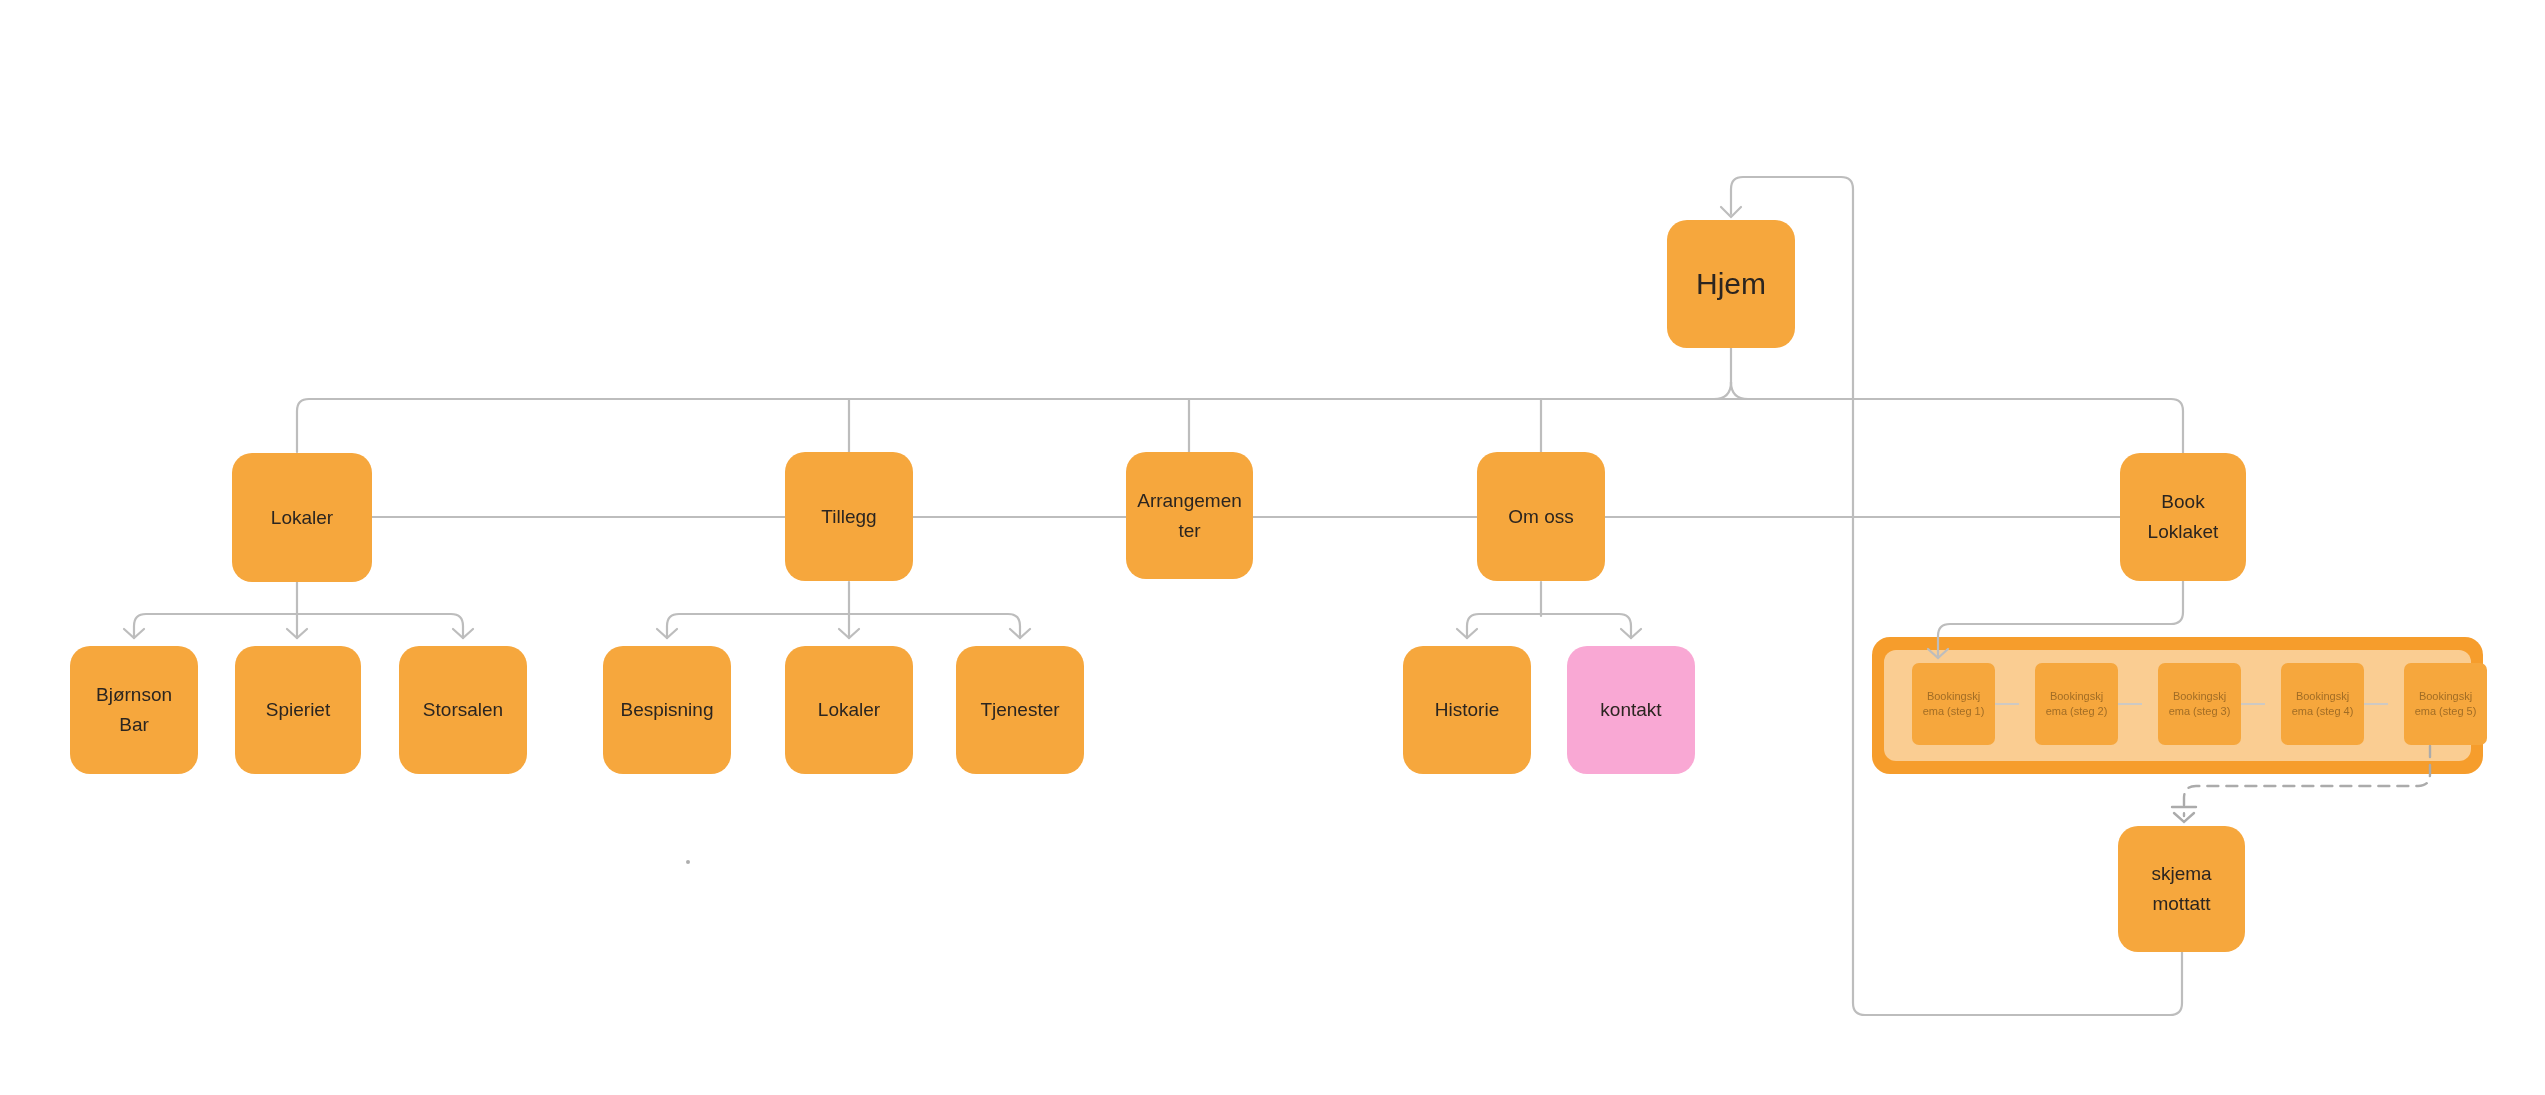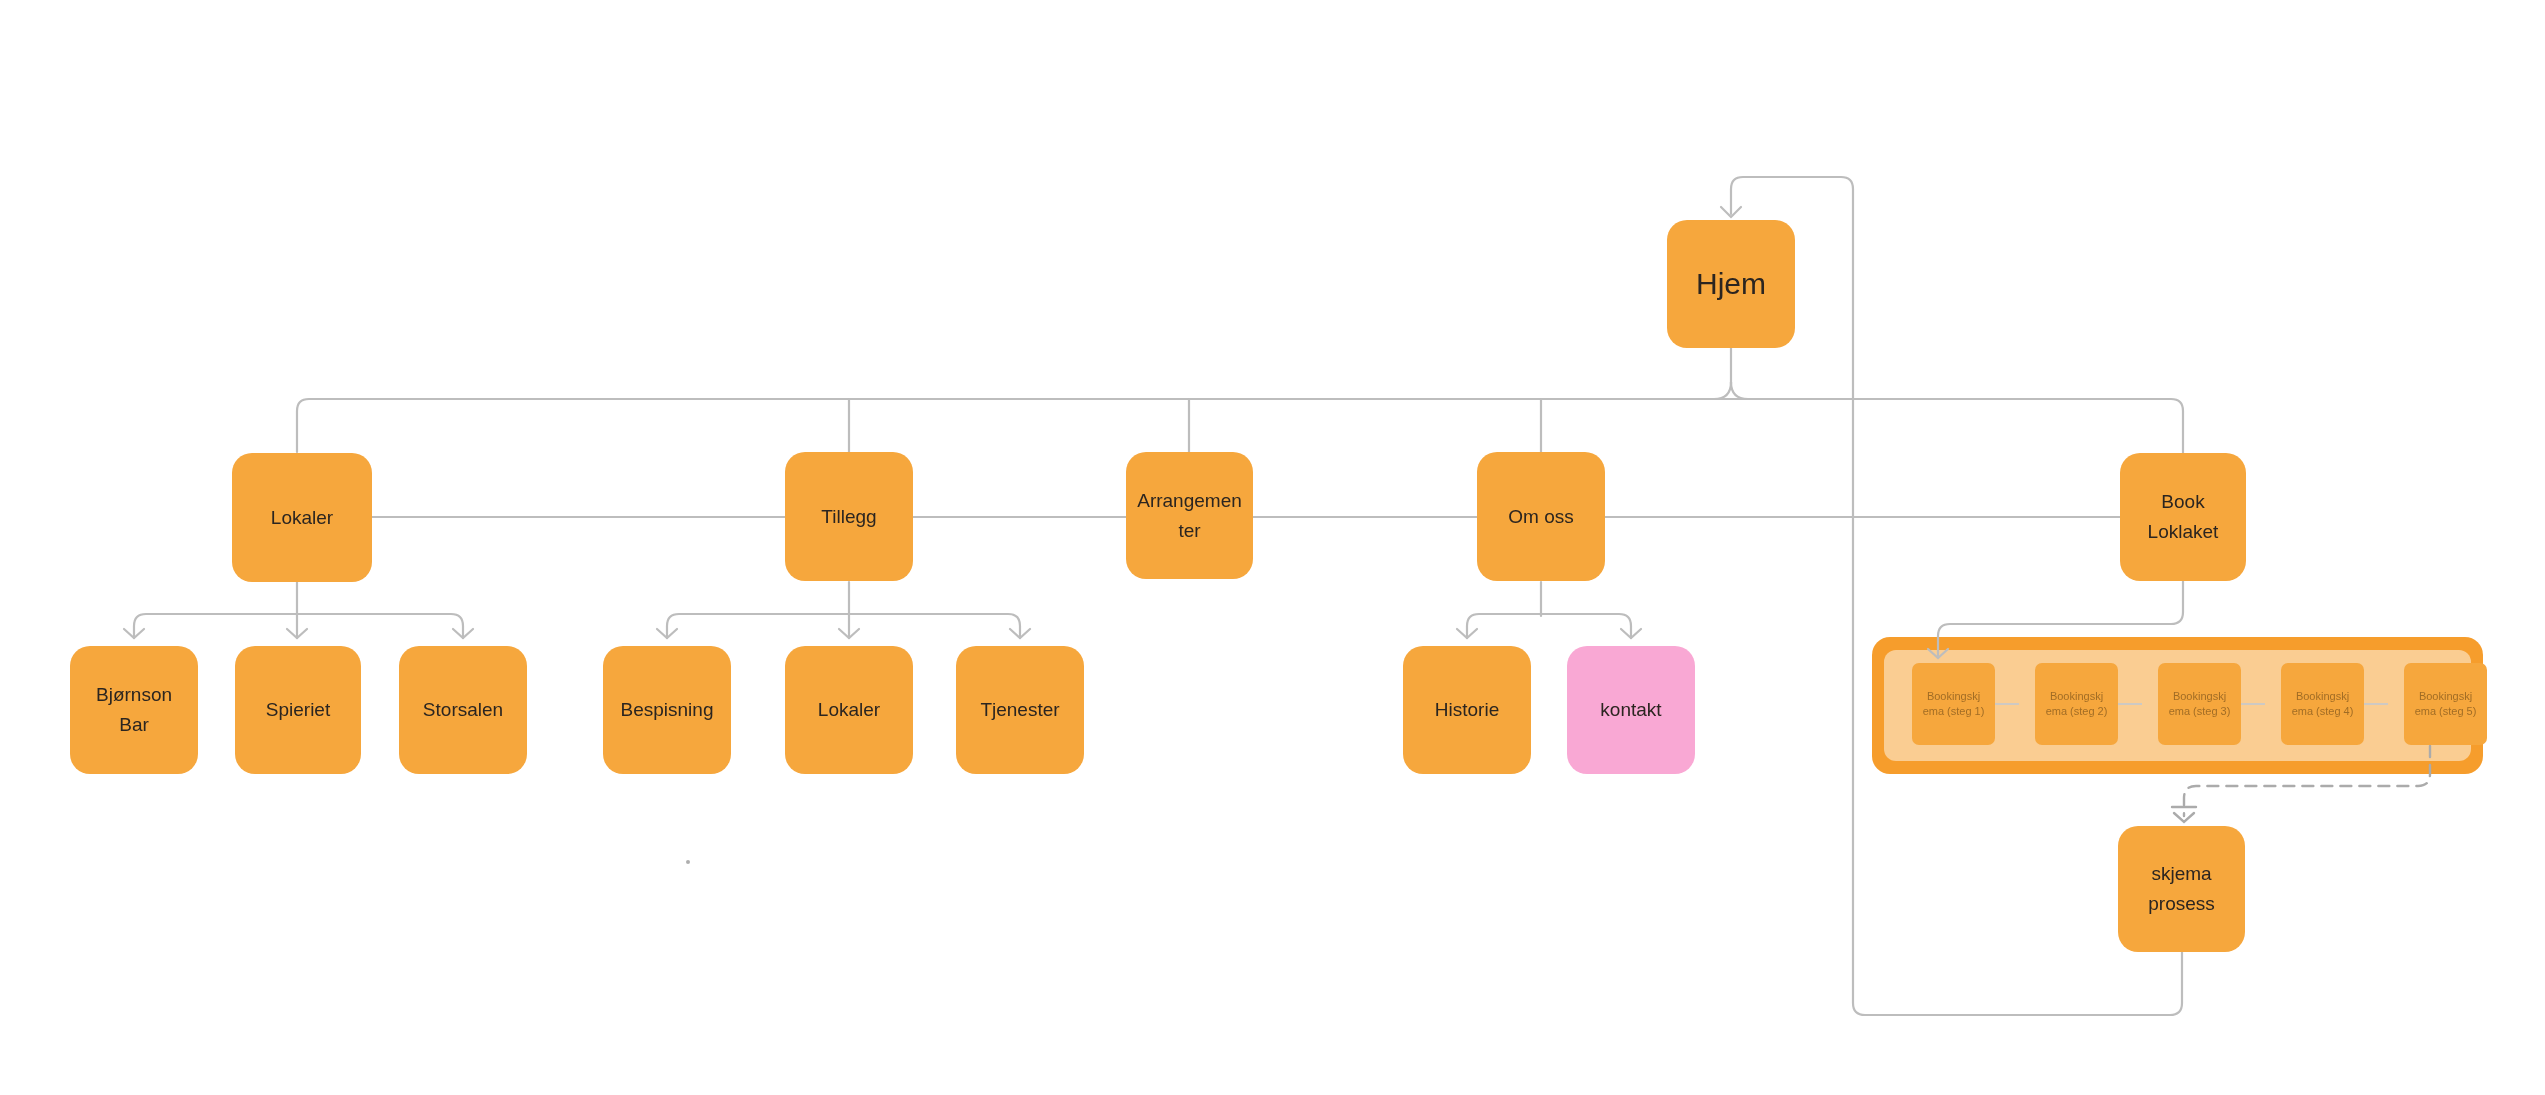--- a/index.html
+++ b/index.html
@@ -140,21 +140,21 @@
         <div>Tjenester</div>
       </div>
       <div class="node" style="left: 1403px; top: 646px; width: 128px; height: 128px; background: rgb(246, 167, 61);">
         <div>Historie</div>
       </div>
       <div class="node" style="left: 1567px; top: 646px; width: 128px; height: 128px; background: #f9a8d4;">
         <div>kontakt</div>
       </div>
       <div class="node" style="left: 2118px; top: 826px; width: 127px; height: 126px; background: rgb(246, 167, 61);">
         <div>skjema</div>
-        <div>prosess</div>
+        <div>mottatt</div>
       </div>
       <div class="step" style="left: 1896px; top: 663px; width: 83px; height: 82px; background: rgb(246, 167, 61);">
         <div>Bookingskj</div>
         <div>ema (steg 1)</div>
       </div>
       <div class="step" style="left: 2019px; top: 663px; width: 83px; height: 82px; background: rgb(246, 167, 61);">
         <div>Bookingskj</div>
         <div>ema (steg 2)</div>
       </div>
       <div class="step" style="left: 2142px; top: 663px; width: 83px; height: 82px; background: rgb(246, 167, 61);">

